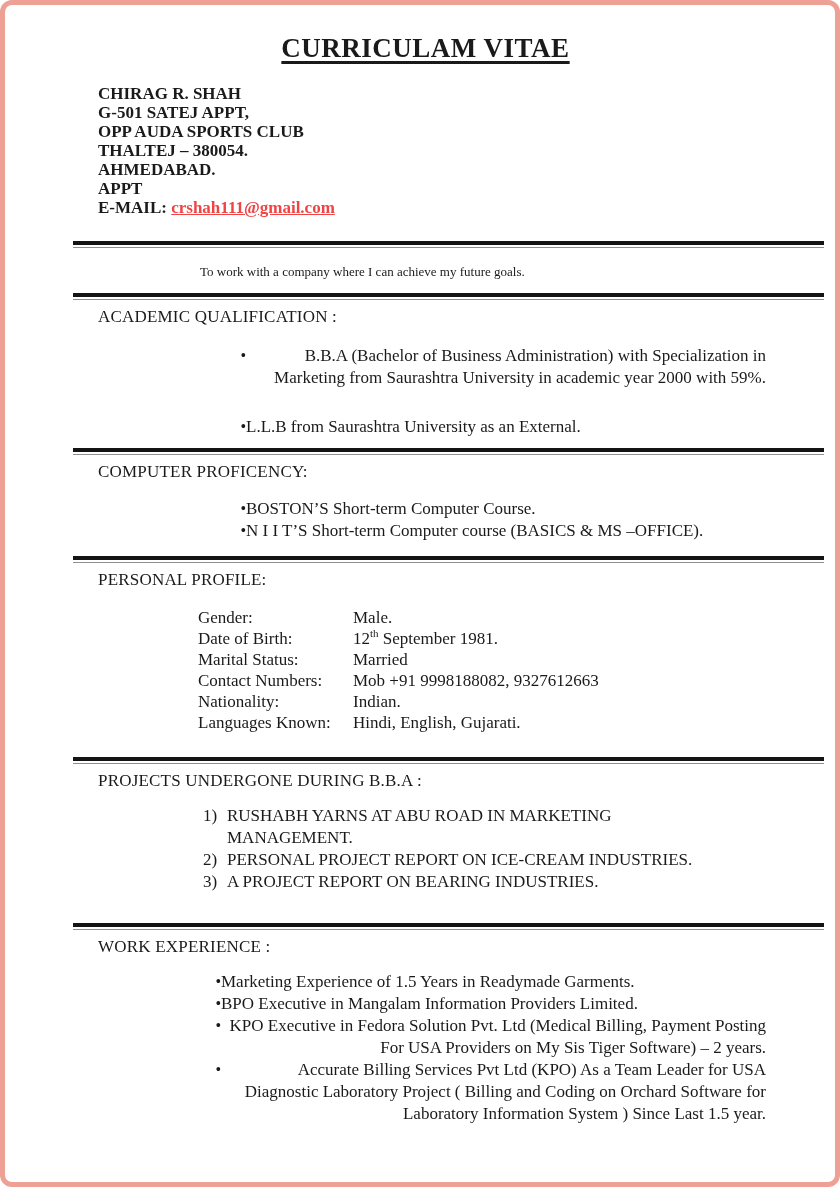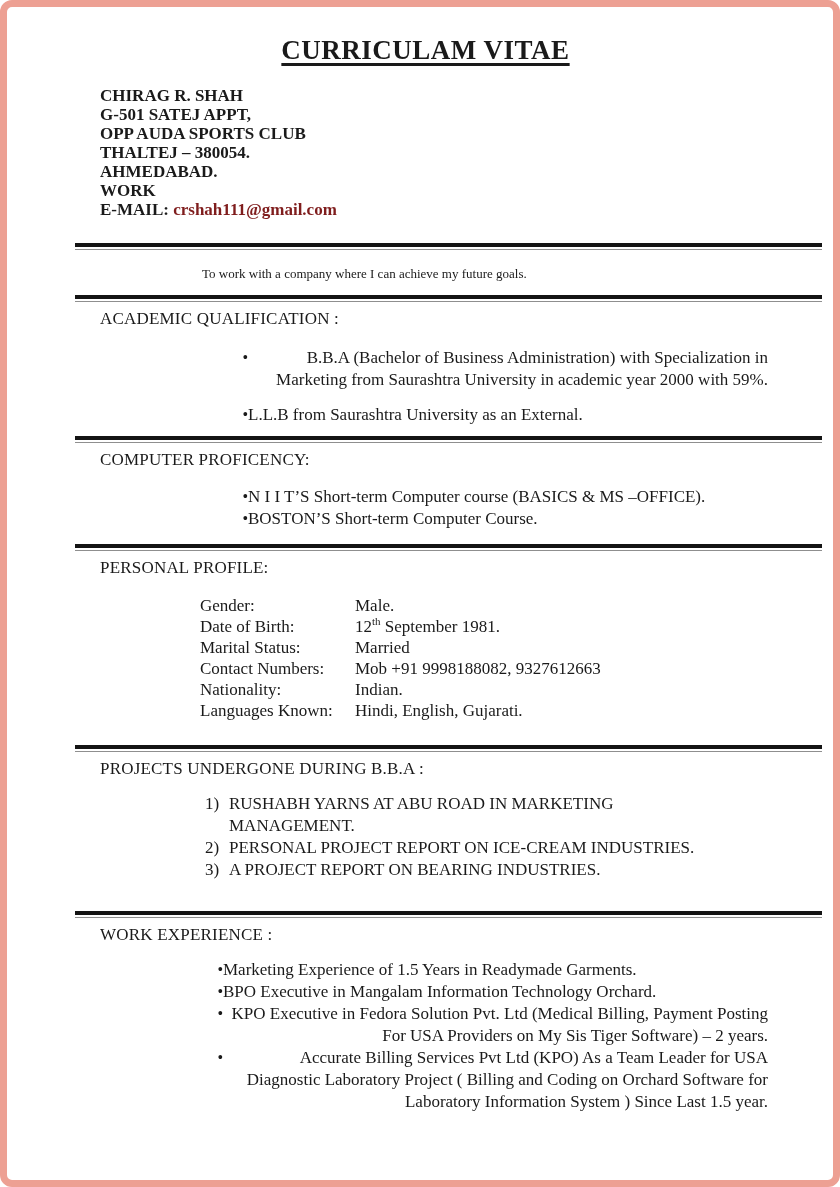--- a/index.html
+++ b/index.html
@@ -6,21 +6,21 @@
   html, body { background: #ffffff; }
   body {
     width: 840px;
     min-height: 1187px;
     font-family: "Liberation Serif", "DejaVu Serif", serif;
     color: #1a1a1a;
   }
   .page {
     width: 840px;
     min-height: 1187px;
-    border: 7px solid #14532d;
+    border: 5px solid #14532d;
     border-radius: 12px;
     background: #ffffff;
     padding: 28px 11px 30px 68px;
     overflow: hidden;
   }
   .doc-title {
     font-size: 27px;
     font-weight: bold;
     text-align: center;
     letter-spacing: 0.5px;
@@ -31,21 +31,22 @@
     left: -23px;
     margin-bottom: 20px;
   }
   .contact-block {
     margin: 0 0 24px 25px;
     font-weight: bold;
     font-size: 17px;
     line-height: 19px;
   }
   .email-link {
-    color: #7f1d1d;
+    text-decoration: underline;
+    color: #ef4444;
     cursor: pointer;
   }
   .section-rule {
     border-top: 4px solid #141414;
     border-bottom: 1px solid #8f8f8f;
     height: 7px;
     width: 100%;
   }
   .section-heading {
     font-size: 17px;
@@ -57,21 +58,21 @@
   .objective-text {
     font-size: 13px;
     line-height: 22px;
     margin: 13px 0 10px 127px;
   }
   ul.bullet-list { list-style: none; font-size: 17px; line-height: 22px; text-align: right; }
   ul.bullet-list li { display: flex; align-items: flex-start; }
   .bullet { flex: 0 0 23px; }
   .bullet::before { content: "\2022"; font-size: 16px; }
   .academic-list { margin: 18px 0 10px 150px; }
-  .academic-list li + li { margin-top: 13px; }
+  .academic-list li + li { margin-top: 27px; }
   .academic-list .li-text { max-width: 520px; }
   .computer-list { margin: 16px 0 14px 150px; }
   .profile-block { margin: 17px 0 24px 125px; font-size: 17px; line-height: 21px; }
   .profile-row { display: flex; }
   .profile-label { flex: 0 0 155px; }
   .profile-value { flex: 1; }
   .profile-value sup { font-size: 11px; line-height: 0; vertical-align: super; }
   .projects-list { list-style: none; margin: 14px 0 30px 130px; font-size: 17px; line-height: 22px; }
   .projects-list li { display: flex; align-items: flex-start; }
   .project-num { flex: 0 0 24px; }
@@ -84,21 +85,21 @@
 <div class="page" style="border-color: rgb(237, 160, 147);">
 
   <h1 class="doc-title">CURRICULAM VITAE</h1>
 
   <div class="contact-block">
     <div>CHIRAG R. SHAH</div>
     <div>G-501 SATEJ APPT,</div>
     <div>OPP AUDA SPORTS CLUB</div>
     <div>THALTEJ – 380054.</div>
     <div>AHMEDABAD.</div>
-    <div>WORK</div>
+    <div>APPT</div>
     <div>
       <span>E-MAIL:</span>
       <span class="email-link">crshah111@gmail.com</span>
     </div>
   </div>
 
   <div class="section-rule"></div>
   <p class="objective-text">To work with a company where I can achieve my future goals.</p>
 
   <div class="section-rule"></div>
@@ -112,25 +113,25 @@
       <span class="bullet"></span>
       <span class="li-text">L.L.B from Saurashtra University as an External.</span>
     </li>
   </ul>
 
   <div class="section-rule"></div>
   <h2 class="section-heading">COMPUTER PROFICENCY:</h2>
   <ul class="bullet-list computer-list">
     <li>
       <span class="bullet"></span>
+      <span class="li-text">BOSTON’S Short-term Computer Course.</span>
+    </li>
+    <li>
+      <span class="bullet"></span>
       <span class="li-text">N I I T’S Short-term Computer course (BASICS &amp; MS –OFFICE).</span>
-    </li>
-    <li>
-      <span class="bullet"></span>
-      <span class="li-text">BOSTON’S Short-term Computer Course.</span>
     </li>
   </ul>
 
   <div class="section-rule"></div>
   <h2 class="section-heading">PERSONAL PROFILE:</h2>
   <div class="profile-block">
     <div class="profile-row">
       <span class="profile-label">Gender:</span>
       <span class="profile-value">Male.</span>
     </div>
@@ -182,21 +183,21 @@
 
   <div class="section-rule"></div>
   <h2 class="section-heading">WORK EXPERIENCE :</h2>
   <ul class="bullet-list work-list">
     <li>
       <span class="bullet"></span>
       <span class="li-text">Marketing Experience of 1.5 Years in Readymade Garments.</span>
     </li>
     <li>
       <span class="bullet"></span>
-      <span class="li-text">BPO Executive in Mangalam Information Technology Orchard.</span>
+      <span class="li-text">BPO Executive in Mangalam Information Providers Limited.</span>
     </li>
     <li>
       <span class="bullet"></span>
       <span class="li-text">KPO Executive in Fedora Solution Pvt. Ltd (Medical Billing, Payment Posting For USA Providers on My Sis Tiger Software) – 2 years.</span>
     </li>
     <li>
       <span class="bullet"></span>
       <span class="li-text">Accurate Billing Services Pvt Ltd (KPO) As a Team Leader for USA Diagnostic Laboratory Project ( Billing and Coding on Orchard Software for Laboratory Information System ) Since Last 1.5 year.</span>
     </li>
   </ul>

